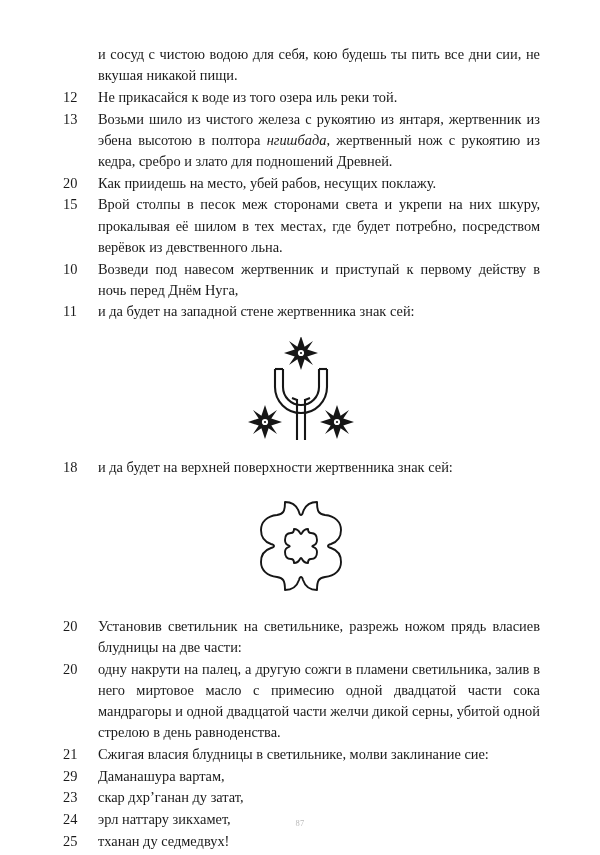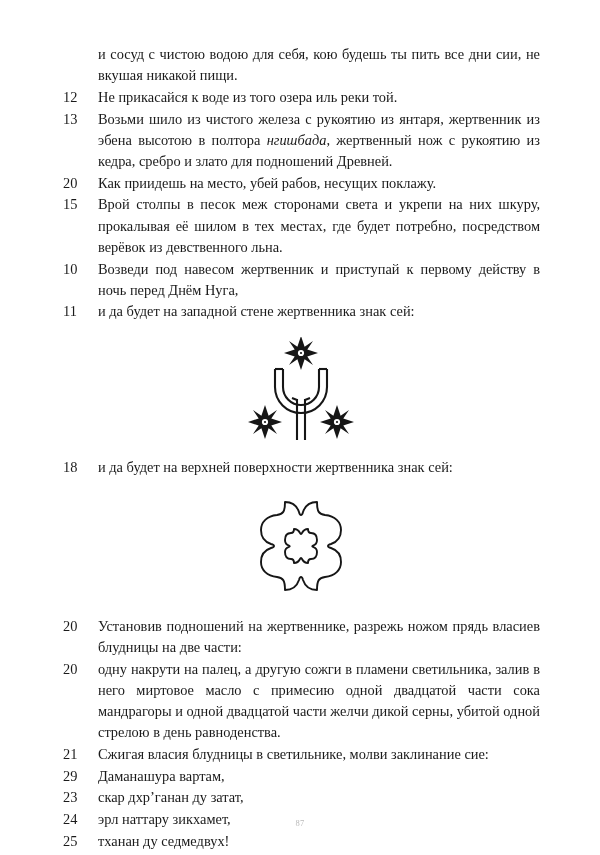--- a/index.html
+++ b/index.html
@@ -228,21 +228,21 @@
                  C68,38 66,35 62,35
                  C60,35 59,34 59,31
                  C56,31 54,33 53,35
                  C52.4,36.4 51.6,36.4 51,35
                  C50,33 48,31 45,31 Z"></path>
       </svg>
     </div>
 
     <div class="verse">
       <div class="verse-num">20</div>
-      <div class="verse-body">Установив подношений на жертвеннике, разрежь ножом прядь власиев блудницы на две части:</div>
+      <div class="verse-body">Установив светильник на светильнике, разрежь ножом прядь власиев блудницы на две части:</div>
     </div>
 
     <div class="verse">
       <div class="verse-num">20</div>
       <div class="verse-body">одну накрути на палец, а другую сожги в пламени светильника, залив в него миртовое масло с примесию одной двадцатой части сока мандрагоры и одной двадцатой части желчи дикой серны, убитой одной стрелою в день равноденства.</div>
     </div>
 
     <div class="verse">
       <div class="verse-num">21</div>
       <div class="verse-body">Сжигая власия блудницы в светильнике, молви заклинание сие:</div>

